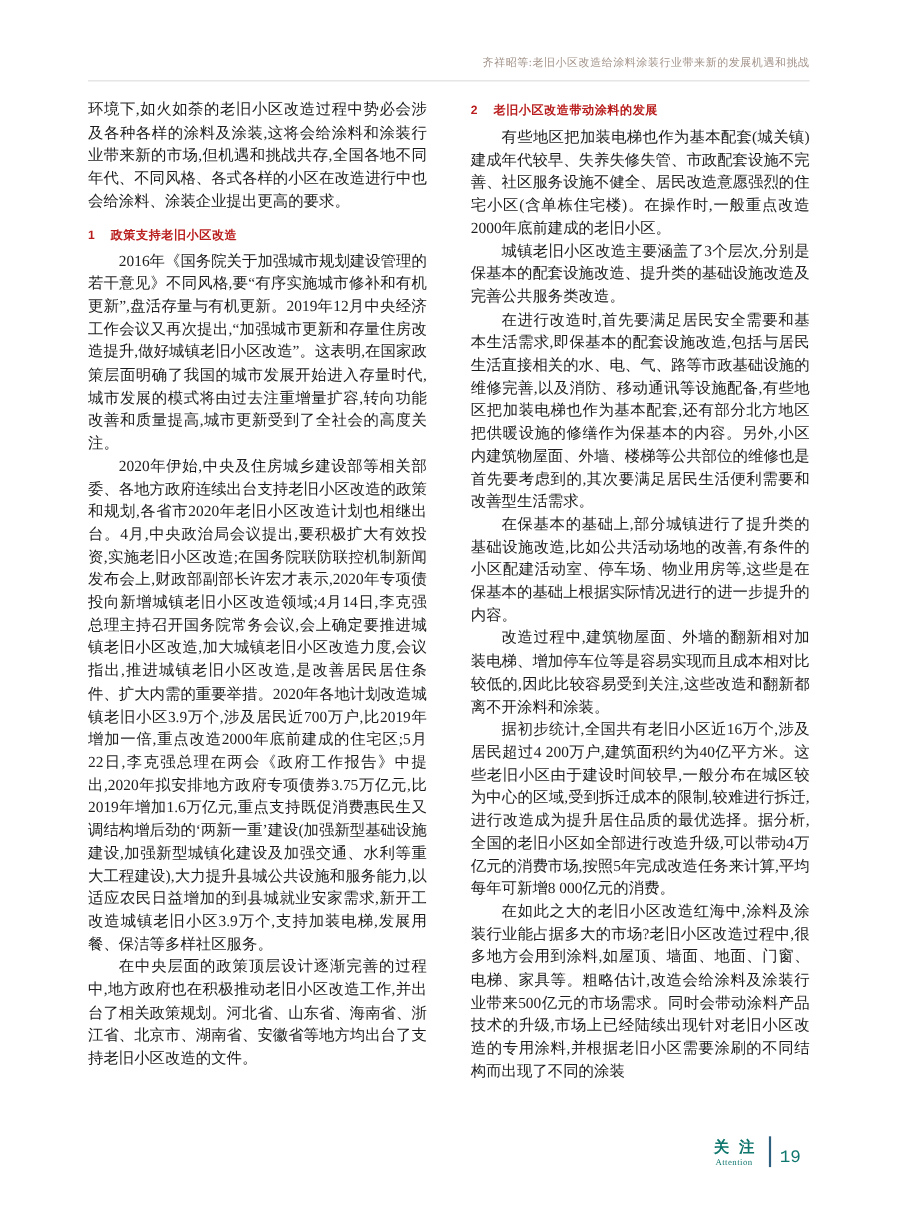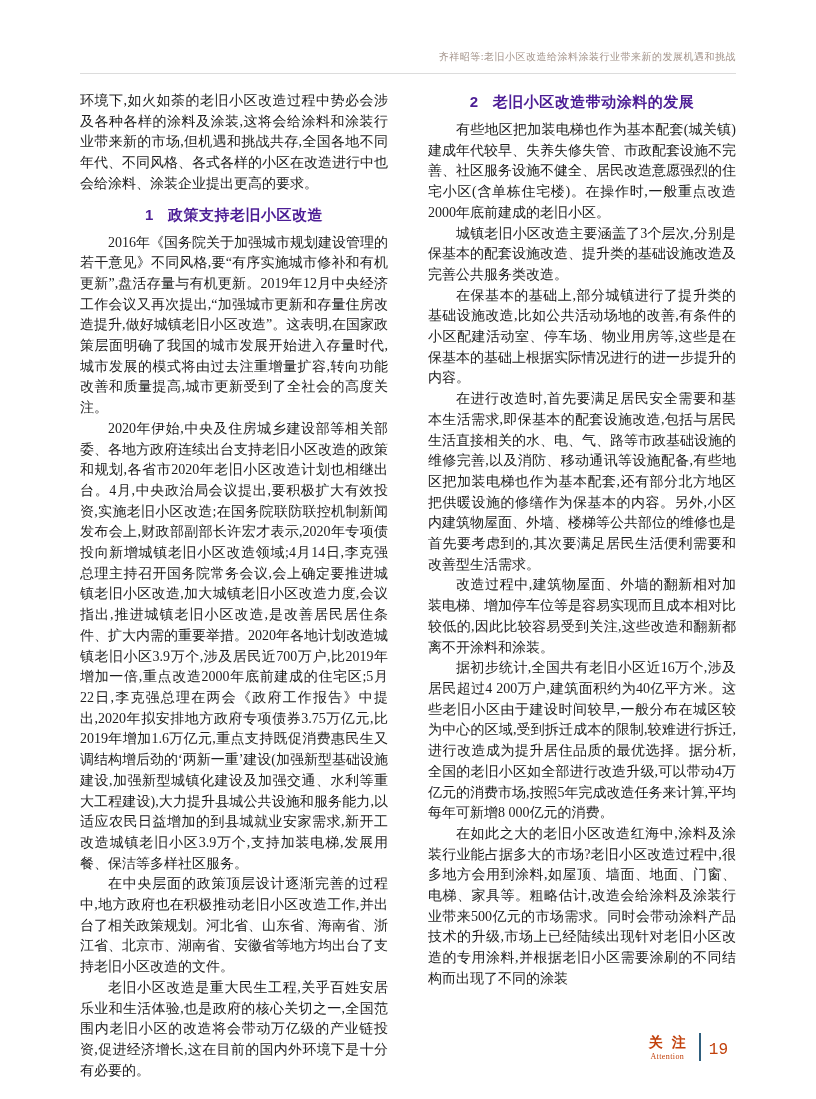--- a/index.html
+++ b/index.html
@@ -34,33 +34,32 @@
     font-size:14px;
     line-height:20.7px;
     text-align:justify;
     text-indent:2em;
     color:#1d1d1d;
   }
   p.body.no-indent { text-indent:0; }
   h2.sec {
     margin:11px 0 8px 0;
     font-family:"Liberation Sans","DejaVu Sans",sans-serif;
-    font-size:15px;
+    font-size:11px;
     font-weight:700;
-    color:#4c1d95;
+    color:#b91c1c;
     letter-spacing:0.5px;
-    text-align:center;
   }
   h2.sec.first { margin-top:2px; }
   h2.sec .sec-num { margin-right:14px; }
   
   .footer {
     position:absolute; top:1033px; right:88px;
-    display:flex; align-items:center;
-    color:#c2410c;
+    display:flex; align-items:flex-end;
+    color:#0f766e;
   }
   .f-label { text-align:center; margin-right:6px; }
   .f-cn {
     font-family:"Liberation Sans","DejaVu Sans",sans-serif;
     font-size:14px; font-weight:700;
     letter-spacing:9px; margin-right:-9px;
     display:block;
   }
   .f-en {
     font-size:8px;
@@ -83,31 +82,30 @@
   <div class="columns">
 
     <div class="col">
       <p class="body no-indent">环境下,如火如荼的老旧小区改造过程中势必会涉及各种各样的涂料及涂装,这将会给涂料和涂装行业带来新的市场,但机遇和挑战共存,全国各地不同年代、不同风格、各式各样的小区在改造进行中也会给涂料、涂装企业提出更高的要求。</p>
       <h2 class="sec">
         <span class="sec-num">1</span><span class="sec-title">政策支持老旧小区改造</span>
       </h2>
       <p class="body">2016年《国务院关于加强城市规划建设管理的若干意见》不同风格,要“有序实施城市修补和有机更新”,盘活存量与有机更新。2019年12月中央经济工作会议又再次提出,“加强城市更新和存量住房改造提升,做好城镇老旧小区改造”。这表明,在国家政策层面明确了我国的城市发展开始进入存量时代,城市发展的模式将由过去注重增量扩容,转向功能改善和质量提高,城市更新受到了全社会的高度关注。</p>
       <p class="body">2020年伊始,中央及住房城乡建设部等相关部委、各地方政府连续出台支持老旧小区改造的政策和规划,各省市2020年老旧小区改造计划也相继出台。4月,中央政治局会议提出,要积极扩大有效投资,实施老旧小区改造;在国务院联防联控机制新闻发布会上,财政部副部长许宏才表示,2020年专项债投向新增城镇老旧小区改造领域;4月14日,李克强总理主持召开国务院常务会议,会上确定要推进城镇老旧小区改造,加大城镇老旧小区改造力度,会议指出,推进城镇老旧小区改造,是改善居民居住条件、扩大内需的重要举措。2020年各地计划改造城镇老旧小区3.9万个,涉及居民近700万户,比2019年增加一倍,重点改造2000年底前建成的住宅区;5月22日,李克强总理在两会《政府工作报告》中提出,2020年拟安排地方政府专项债券3.75万亿元,比2019年增加1.6万亿元,重点支持既促消费惠民生又调结构增后劲的‘两新一重’建设(加强新型基础设施建设,加强新型城镇化建设及加强交通、水利等重大工程建设),大力提升县城公共设施和服务能力,以适应农民日益增加的到县城就业安家需求,新开工改造城镇老旧小区3.9万个,支持加装电梯,发展用餐、保洁等多样社区服务。</p>
       <p class="body">在中央层面的政策顶层设计逐渐完善的过程中,地方政府也在积极推动老旧小区改造工作,并出台了相关政策规划。河北省、山东省、海南省、浙江省、北京市、湖南省、安徽省等地方均出台了支持老旧小区改造的文件。</p>
-      <p class="body">老旧小区改造是重大民生工程,关乎百姓安居乐业和生活体验,也是政府的核心关切之一,全国范围内老旧小区的改造将会带动万亿级的产业链投资,促进经济增长,这在目前的国内外环境下是十分有必要的。</p>
     </div>
 
     <div class="col">
       <h2 class="sec first">
         <span class="sec-num">2</span><span class="sec-title">老旧小区改造带动涂料的发展</span>
       </h2>
       <p class="body">有些地区把加装电梯也作为基本配套(城关镇)建成年代较早、失养失修失管、市政配套设施不完善、社区服务设施不健全、居民改造意愿强烈的住宅小区(含单栋住宅楼)。在操作时,一般重点改造2000年底前建成的老旧小区。</p>
       <p class="body">城镇老旧小区改造主要涵盖了3个层次,分别是保基本的配套设施改造、提升类的基础设施改造及完善公共服务类改造。</p>
+      <p class="body">在进行改造时,首先要满足居民安全需要和基本生活需求,即保基本的配套设施改造,包括与居民生活直接相关的水、电、气、路等市政基础设施的维修完善,以及消防、移动通讯等设施配备,有些地区把加装电梯也作为基本配套,还有部分北方地区把供暖设施的修缮作为保基本的内容。另外,小区内建筑物屋面、外墙、楼梯等公共部位的维修也是首先要考虑到的,其次要满足居民生活便利需要和改善型生活需求。</p>
       <p class="body">在保基本的基础上,部分城镇进行了提升类的基础设施改造,比如公共活动场地的改善,有条件的小区配建活动室、停车场、物业用房等,这些是在保基本的基础上根据实际情况进行的进一步提升的内容。</p>
-      <p class="body">在进行改造时,首先要满足居民安全需要和基本生活需求,即保基本的配套设施改造,包括与居民生活直接相关的水、电、气、路等市政基础设施的维修完善,以及消防、移动通讯等设施配备,有些地区把加装电梯也作为基本配套,还有部分北方地区把供暖设施的修缮作为保基本的内容。另外,小区内建筑物屋面、外墙、楼梯等公共部位的维修也是首先要考虑到的,其次要满足居民生活便利需要和改善型生活需求。</p>
       <p class="body">改造过程中,建筑物屋面、外墙的翻新相对加装电梯、增加停车位等是容易实现而且成本相对比较低的,因此比较容易受到关注,这些改造和翻新都离不开涂料和涂装。</p>
       <p class="body">据初步统计,全国共有老旧小区近16万个,涉及居民超过4 200万户,建筑面积约为40亿平方米。这些老旧小区由于建设时间较早,一般分布在城区较为中心的区域,受到拆迁成本的限制,较难进行拆迁,进行改造成为提升居住品质的最优选择。据分析,全国的老旧小区如全部进行改造升级,可以带动4万亿元的消费市场,按照5年完成改造任务来计算,平均每年可新增8 000亿元的消费。</p>
       <p class="body">在如此之大的老旧小区改造红海中,涂料及涂装行业能占据多大的市场?老旧小区改造过程中,很多地方会用到涂料,如屋顶、墙面、地面、门窗、电梯、家具等。粗略估计,改造会给涂料及涂装行业带来500亿元的市场需求。同时会带动涂料产品技术的升级,市场上已经陆续出现针对老旧小区改造的专用涂料,并根据老旧小区需要涂刷的不同结构而出现了不同的涂装</p>
     </div>
 
   </div>
 
   <div class="footer">
     <div class="f-label">
       <span class="f-cn">关注</span>

